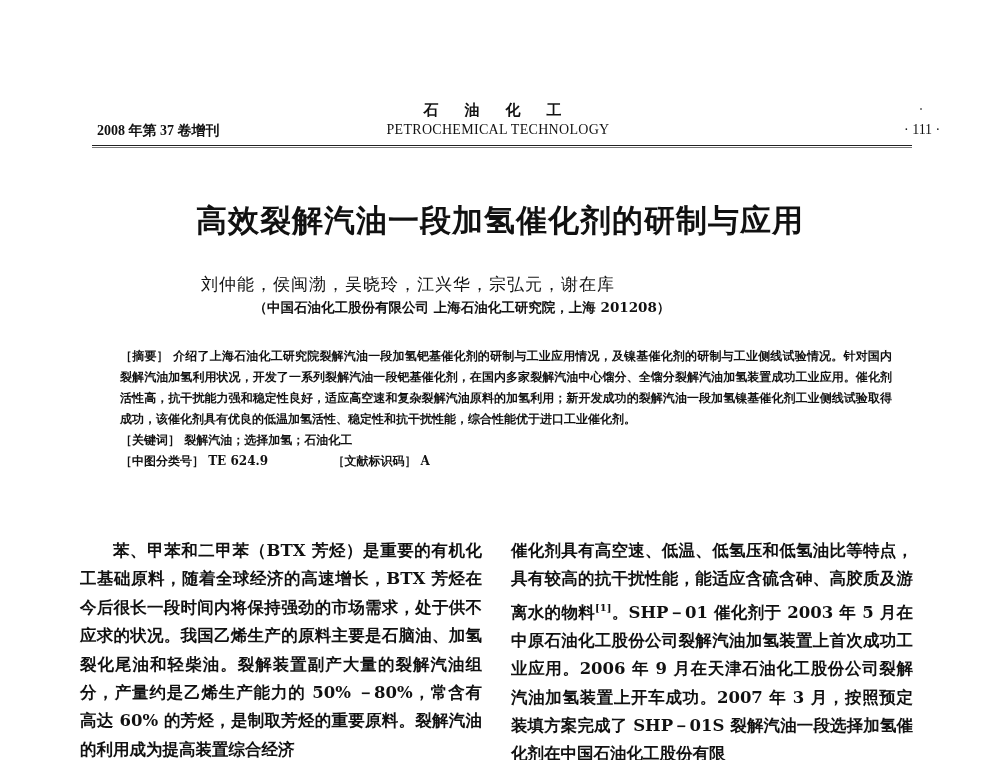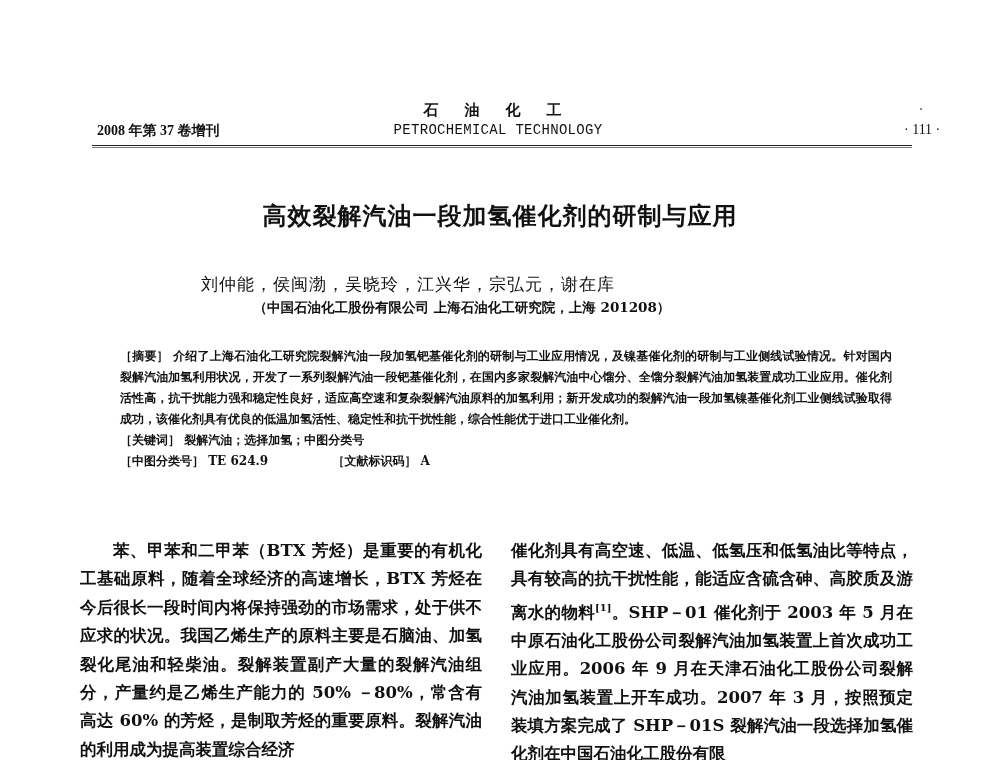--- a/index.html
+++ b/index.html
@@ -1,25 +1,25 @@
 <!DOCTYPE html>
 <html><head>
 <meta charset="utf-8">
 <style>
   html, body { margin:0; padding:0; background:#ffffff; }
   body { width:1000px; height:760px; position:relative; overflow:hidden;
          font-family: "DejaVu Serif", "Liberation Serif", serif; color:#111; }
   .abs { position:absolute; }
   .journal-cn { left:0; width:1000px; top:101px; text-align:center; font-size:15px; font-weight:bold; letter-spacing:26px; padding-left:11px; box-sizing:border-box; }
-  .journal-en { left:0; width:996px; top:122px; text-align:center; font-size:14px; font-family:Liberation Mono, monospace; letter-spacing:0.3px; }
+  .journal-en { left:0; width:996px; top:122px; text-align:center; font-size:14px; font-family:Liberation Serif, serif; letter-spacing:0.3px; }
   .issue { left:97px; top:122px; font-size:14px; font-family:"Liberation Serif", serif; font-weight:bold; }
   .page-num { left:856px; top:122px; font-size:14px; font-family:Liberation Serif, serif;margin-left:48px; }
   .header-rule { left:92px; top:145px; width:820px; height:1px; background:#222; }
   .header-rule2 { left:92px; top:147px; width:820px; height:1px; background:#777; }
-  .title { left:0; width:1000px; top:200px; text-align:center; font-size:24px; font-family:"DejaVu Sans", sans-serif; font-weight:bold; letter-spacing:1px; }
+  .title { left:0; width:1000px; top:200px; text-align:center; font-size:31px; font-family:"DejaVu Sans", sans-serif; font-weight:bold; letter-spacing:1px; }
   .authors { left:0; width:816px; top:273px; text-align:center; font-size:17px; letter-spacing:1px; }
   .affil { left:0; width:924px; top:299px; text-align:center; font-size:13.5px; font-weight:bold; }
   .abstract { left:120px; top:346px; width:772px; font-size:12px; line-height:21px; font-weight:bold; text-align:justify; }
   .abstract .label { font-weight:bold; }
   .meta-line { font-size:12px; line-height:21px; font-weight:bold; }
   .meta-line .gap { display:inline-block; width:56px; }
   .col { top:537px; width:402px; font-size:16.5px; line-height:28.4px; font-weight:bold; text-align:justify; }
   .col-left { left:80px; }
   .col-right { left:511px; }
   .indent { text-indent:2em; }
@@ -41,21 +41,21 @@
 <div class="abs authors">刘仲能，侯闽渤，吴晓玲，江兴华，宗弘元，谢在库</div>
 <div class="abs affil">（中国石油化工股份有限公司 上海石油化工研究院，上海 201208）</div>
 
 <div class="abs abstract">
   <div>
     <span class="label">［摘要］</span>
     <span>介绍了上海石油化工研究院裂解汽油一段加氢钯基催化剂的研制与工业应用情况，及镍基催化剂的研制与工业侧线试验情况。针对国内裂解汽油加氢利用状况，开发了一系列裂解汽油一段钯基催化剂，在国内多家裂解汽油中心馏分、全馏分裂解汽油加氢装置成功工业应用。催化剂活性高，抗干扰能力强和稳定性良好，适应高空速和复杂裂解汽油原料的加氢利用；新开发成功的裂解汽油一段加氢镍基催化剂工业侧线试验取得成功，该催化剂具有优良的低温加氢活性、稳定性和抗干扰性能，综合性能优于进口工业催化剂。</span>
   </div>
   <div class="meta-line">
     <span>［关键词］</span>
-    <span>裂解汽油；选择加氢；中图分类号</span>
+    <span>裂解汽油；选择加氢；石油化工</span>
   </div>
   <div class="meta-line">
     <span>［中图分类号］</span>
     <span>TE 624.9</span>
     <span class="gap"></span>
     <span>［文献标识码］</span>
     <span>A</span>
   </div>
 </div>
 

